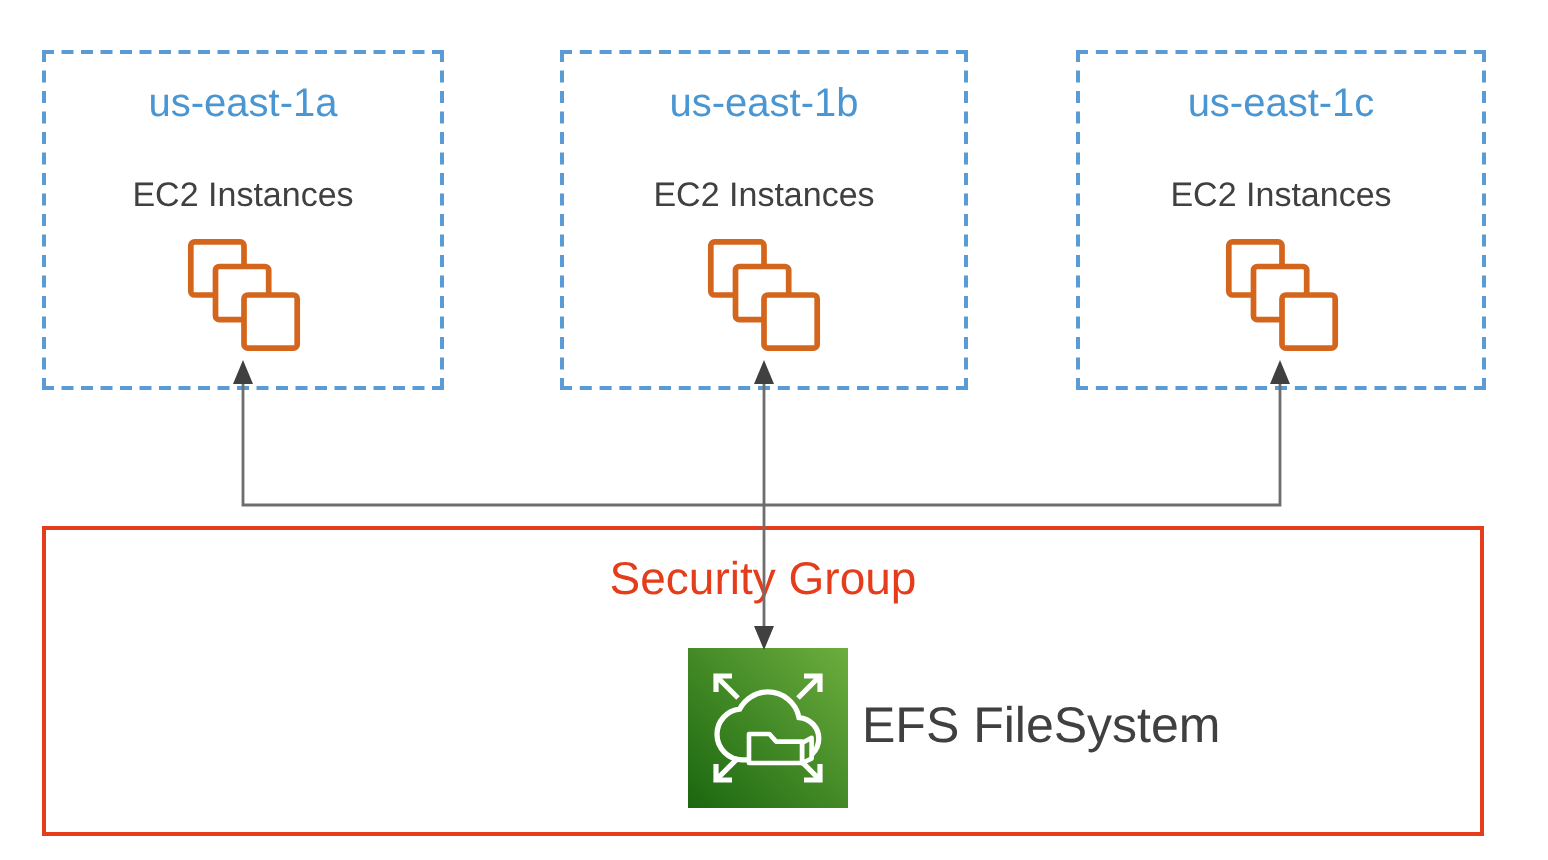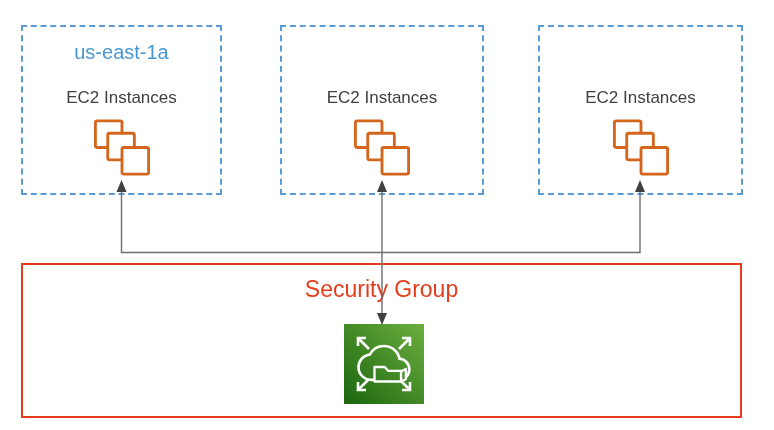--- a/index.html
+++ b/index.html
@@ -87,29 +87,31 @@
     <div class="az-name">us-east-1a</div>
     <div class="ec2-label">EC2 Instances</div>
     <svg class="ec2-icon" viewBox="0 0 60 60">
       <rect class="ec2-sq" x="2" y="2" width="28" height="28" rx="2"></rect>
       <rect class="ec2-sq" x="15" y="15" width="28" height="28" rx="2"></rect>
       <rect class="ec2-sq" x="30" y="30" width="28" height="28" rx="2"></rect>
     </svg>
   </div>
 
   <div class="az az2">
+    <div class="az-name">us-east-1b</div>
     <div class="ec2-label">EC2 Instances</div>
     <svg class="ec2-icon" viewBox="0 0 60 60">
       <rect class="ec2-sq" x="2" y="2" width="28" height="28" rx="2"></rect>
       <rect class="ec2-sq" x="15" y="15" width="28" height="28" rx="2"></rect>
       <rect class="ec2-sq" x="30" y="30" width="28" height="28" rx="2"></rect>
     </svg>
   </div>
 
   <div class="az az3">
+    <div class="az-name">us-east-1c</div>
     <div class="ec2-label">EC2 Instances</div>
     <svg class="ec2-icon" viewBox="0 0 60 60">
       <rect class="ec2-sq" x="2" y="2" width="28" height="28" rx="2"></rect>
       <rect class="ec2-sq" x="15" y="15" width="28" height="28" rx="2"></rect>
       <rect class="ec2-sq" x="30" y="30" width="28" height="28" rx="2"></rect>
     </svg>
   </div>
 
   <div class="sg"></div>
   <div class="sg-label">Security Group</div>
@@ -130,20 +132,21 @@
 
     <g transform="translate(14.5,13.5) scale(2.12)">
       <path class="efs-cloud" stroke-width="1.25" d="M19.35 10.04A7.49 7.49 0 0 0 12 4C9.11 4 6.6 5.64 5.35 8.04A5.994 5.994 0 0 0 0 14c0 3.31 2.69 6 6 6h13c2.76 0 5-2.24 5-5 0-2.64-2.05-4.78-4.65-4.96z"></path>
     </g>
 
     <path class="efs-fill" d="M57 47.5 l4.8 -2.6 v10.4 l-4.8 2.2 z"></path>
 
     <path class="efs-fill" d="M30.5 57.5 V43 h10.2 l3.4 3.8 H57 v10.7 z"></path>
   </svg>
 
+  <div class="efs-label">EFS FileSystem</div>
 
   <svg class="overlay" viewBox="0 0 774 430">
     <path class="connector-line" d="M121.5 191 L121.5 252.5 L640 252.5 L640 191"></path>
     <path class="connector-line" d="M382 191 L382 315"></path>
     <polygon class="arrowhead" points="121.5,180 116.5,192 126.5,192"></polygon>
     <polygon class="arrowhead" points="382,180 377,192 387,192"></polygon>
     <polygon class="arrowhead" points="640,180 635,192 645,192"></polygon>
     <polygon class="arrowhead" points="382,325 377,313 387,313"></polygon>
   </svg>
 

